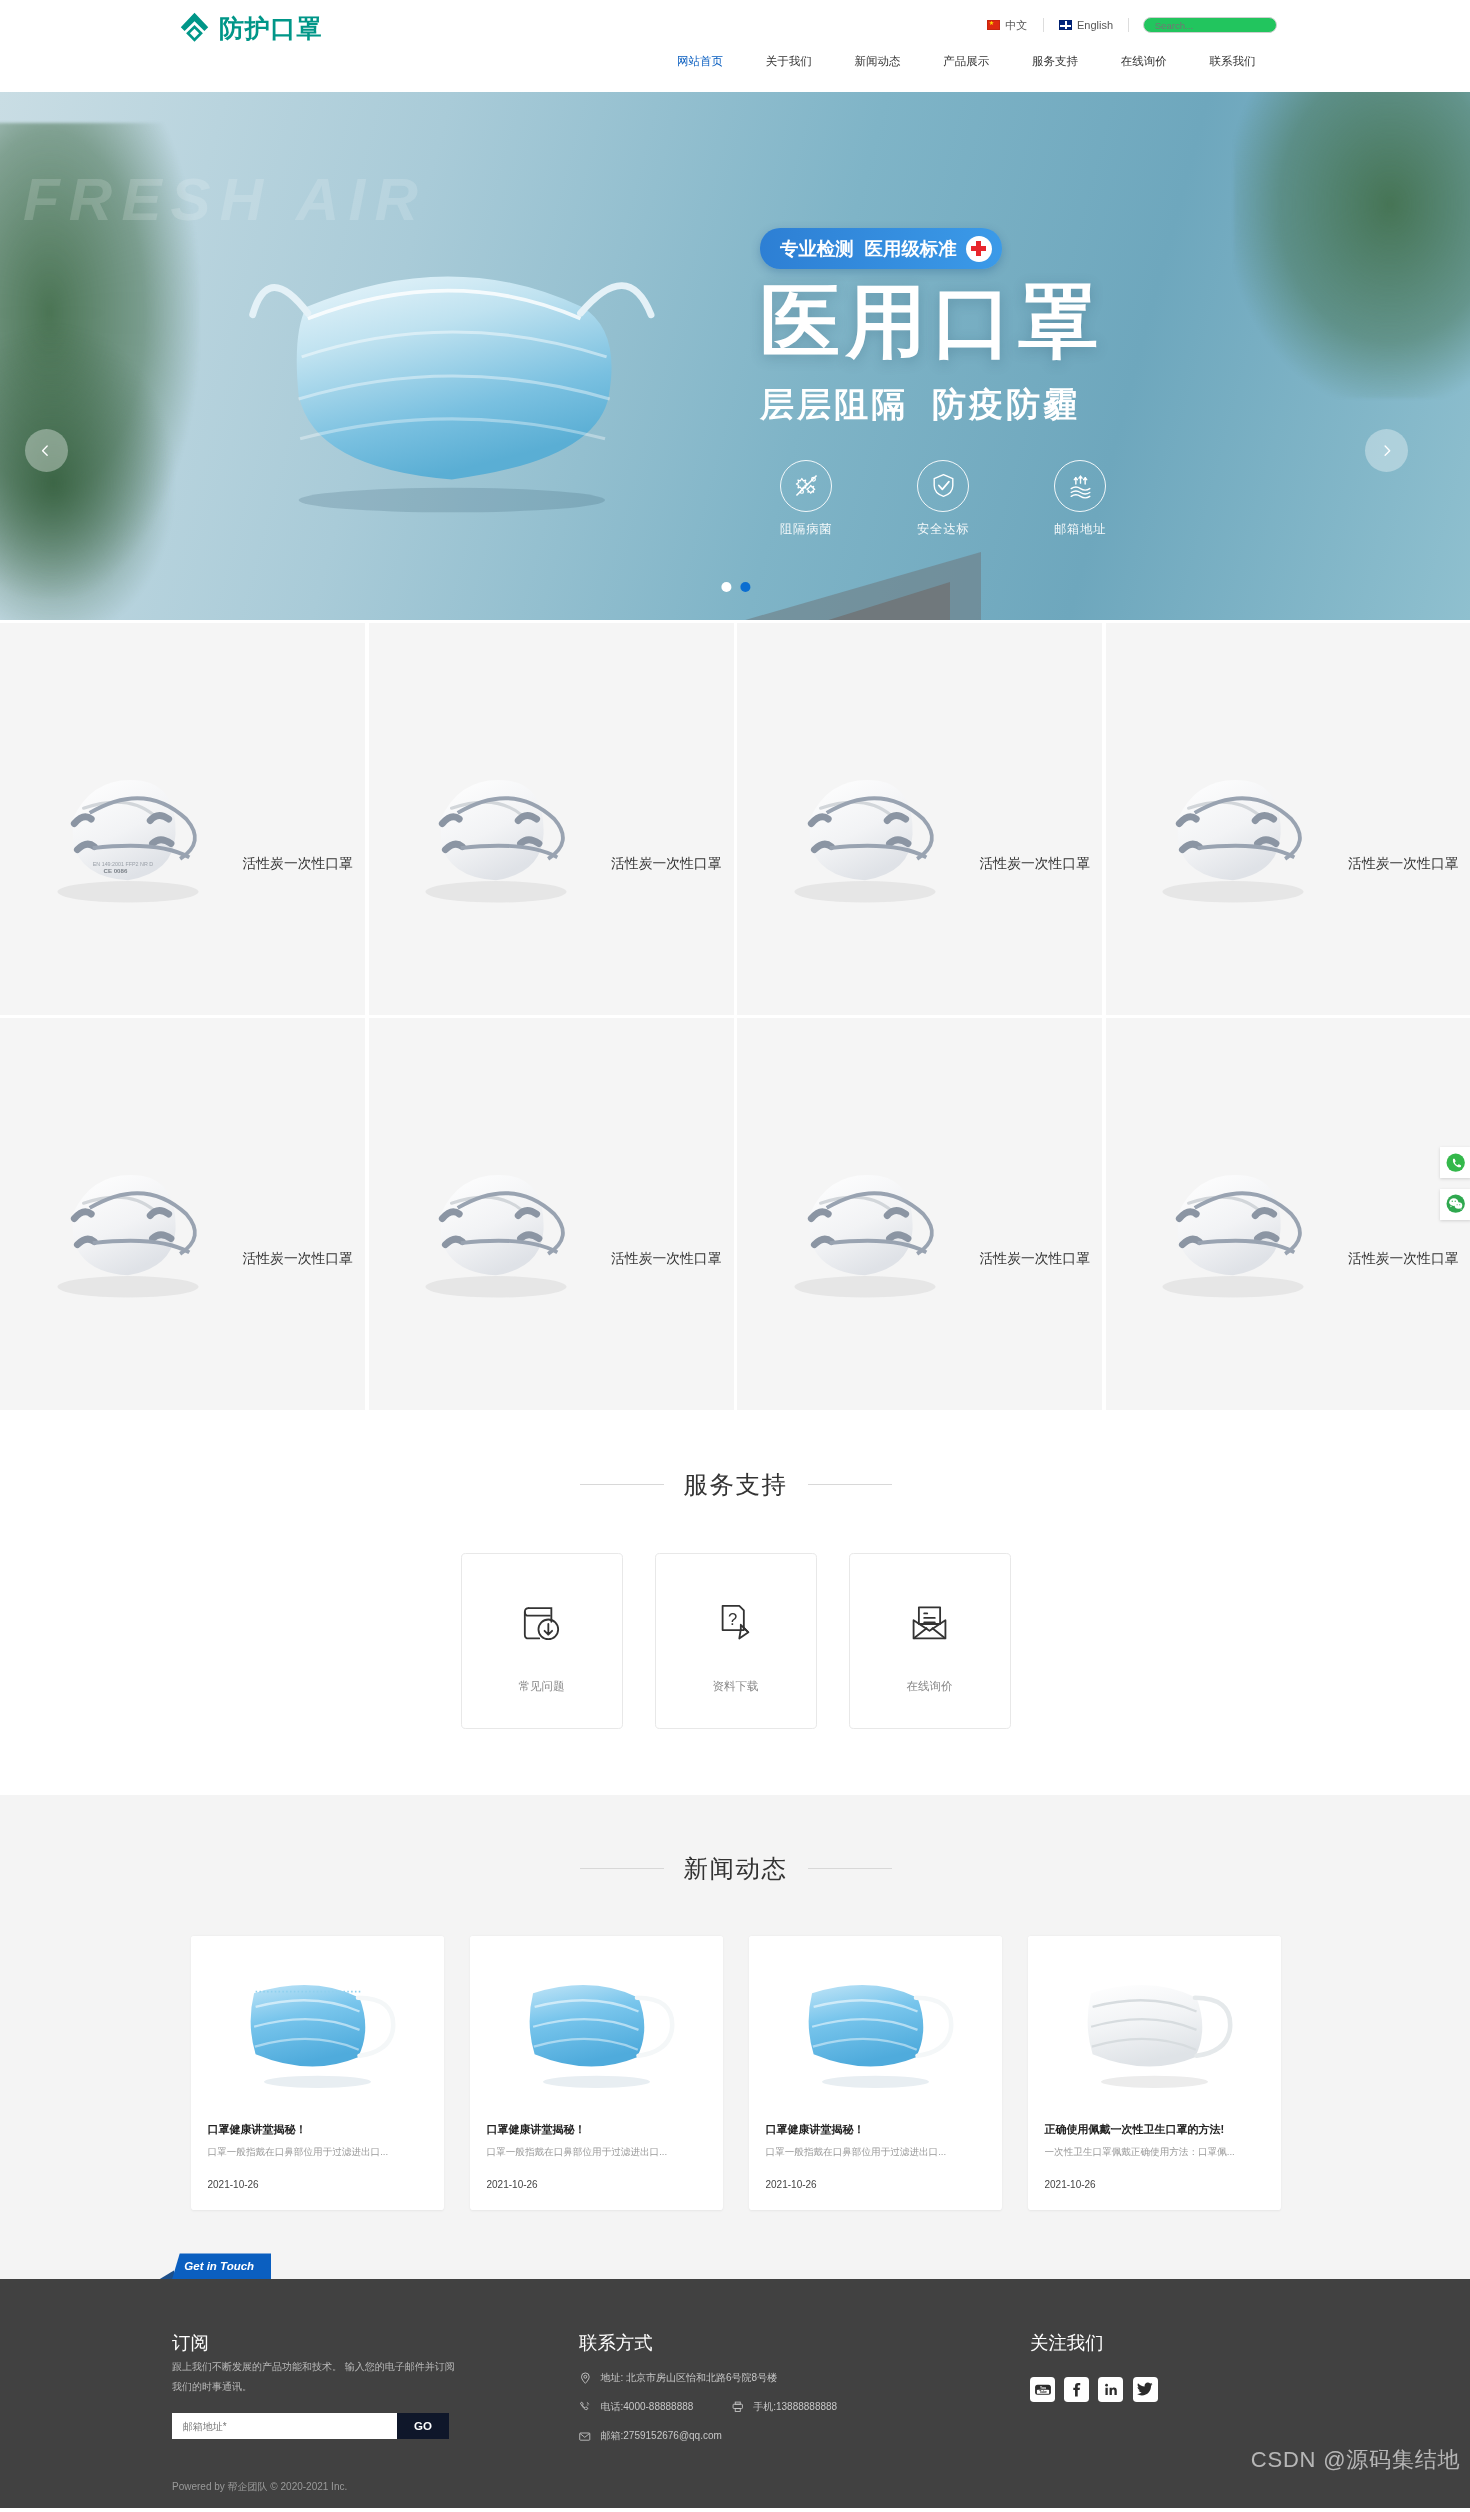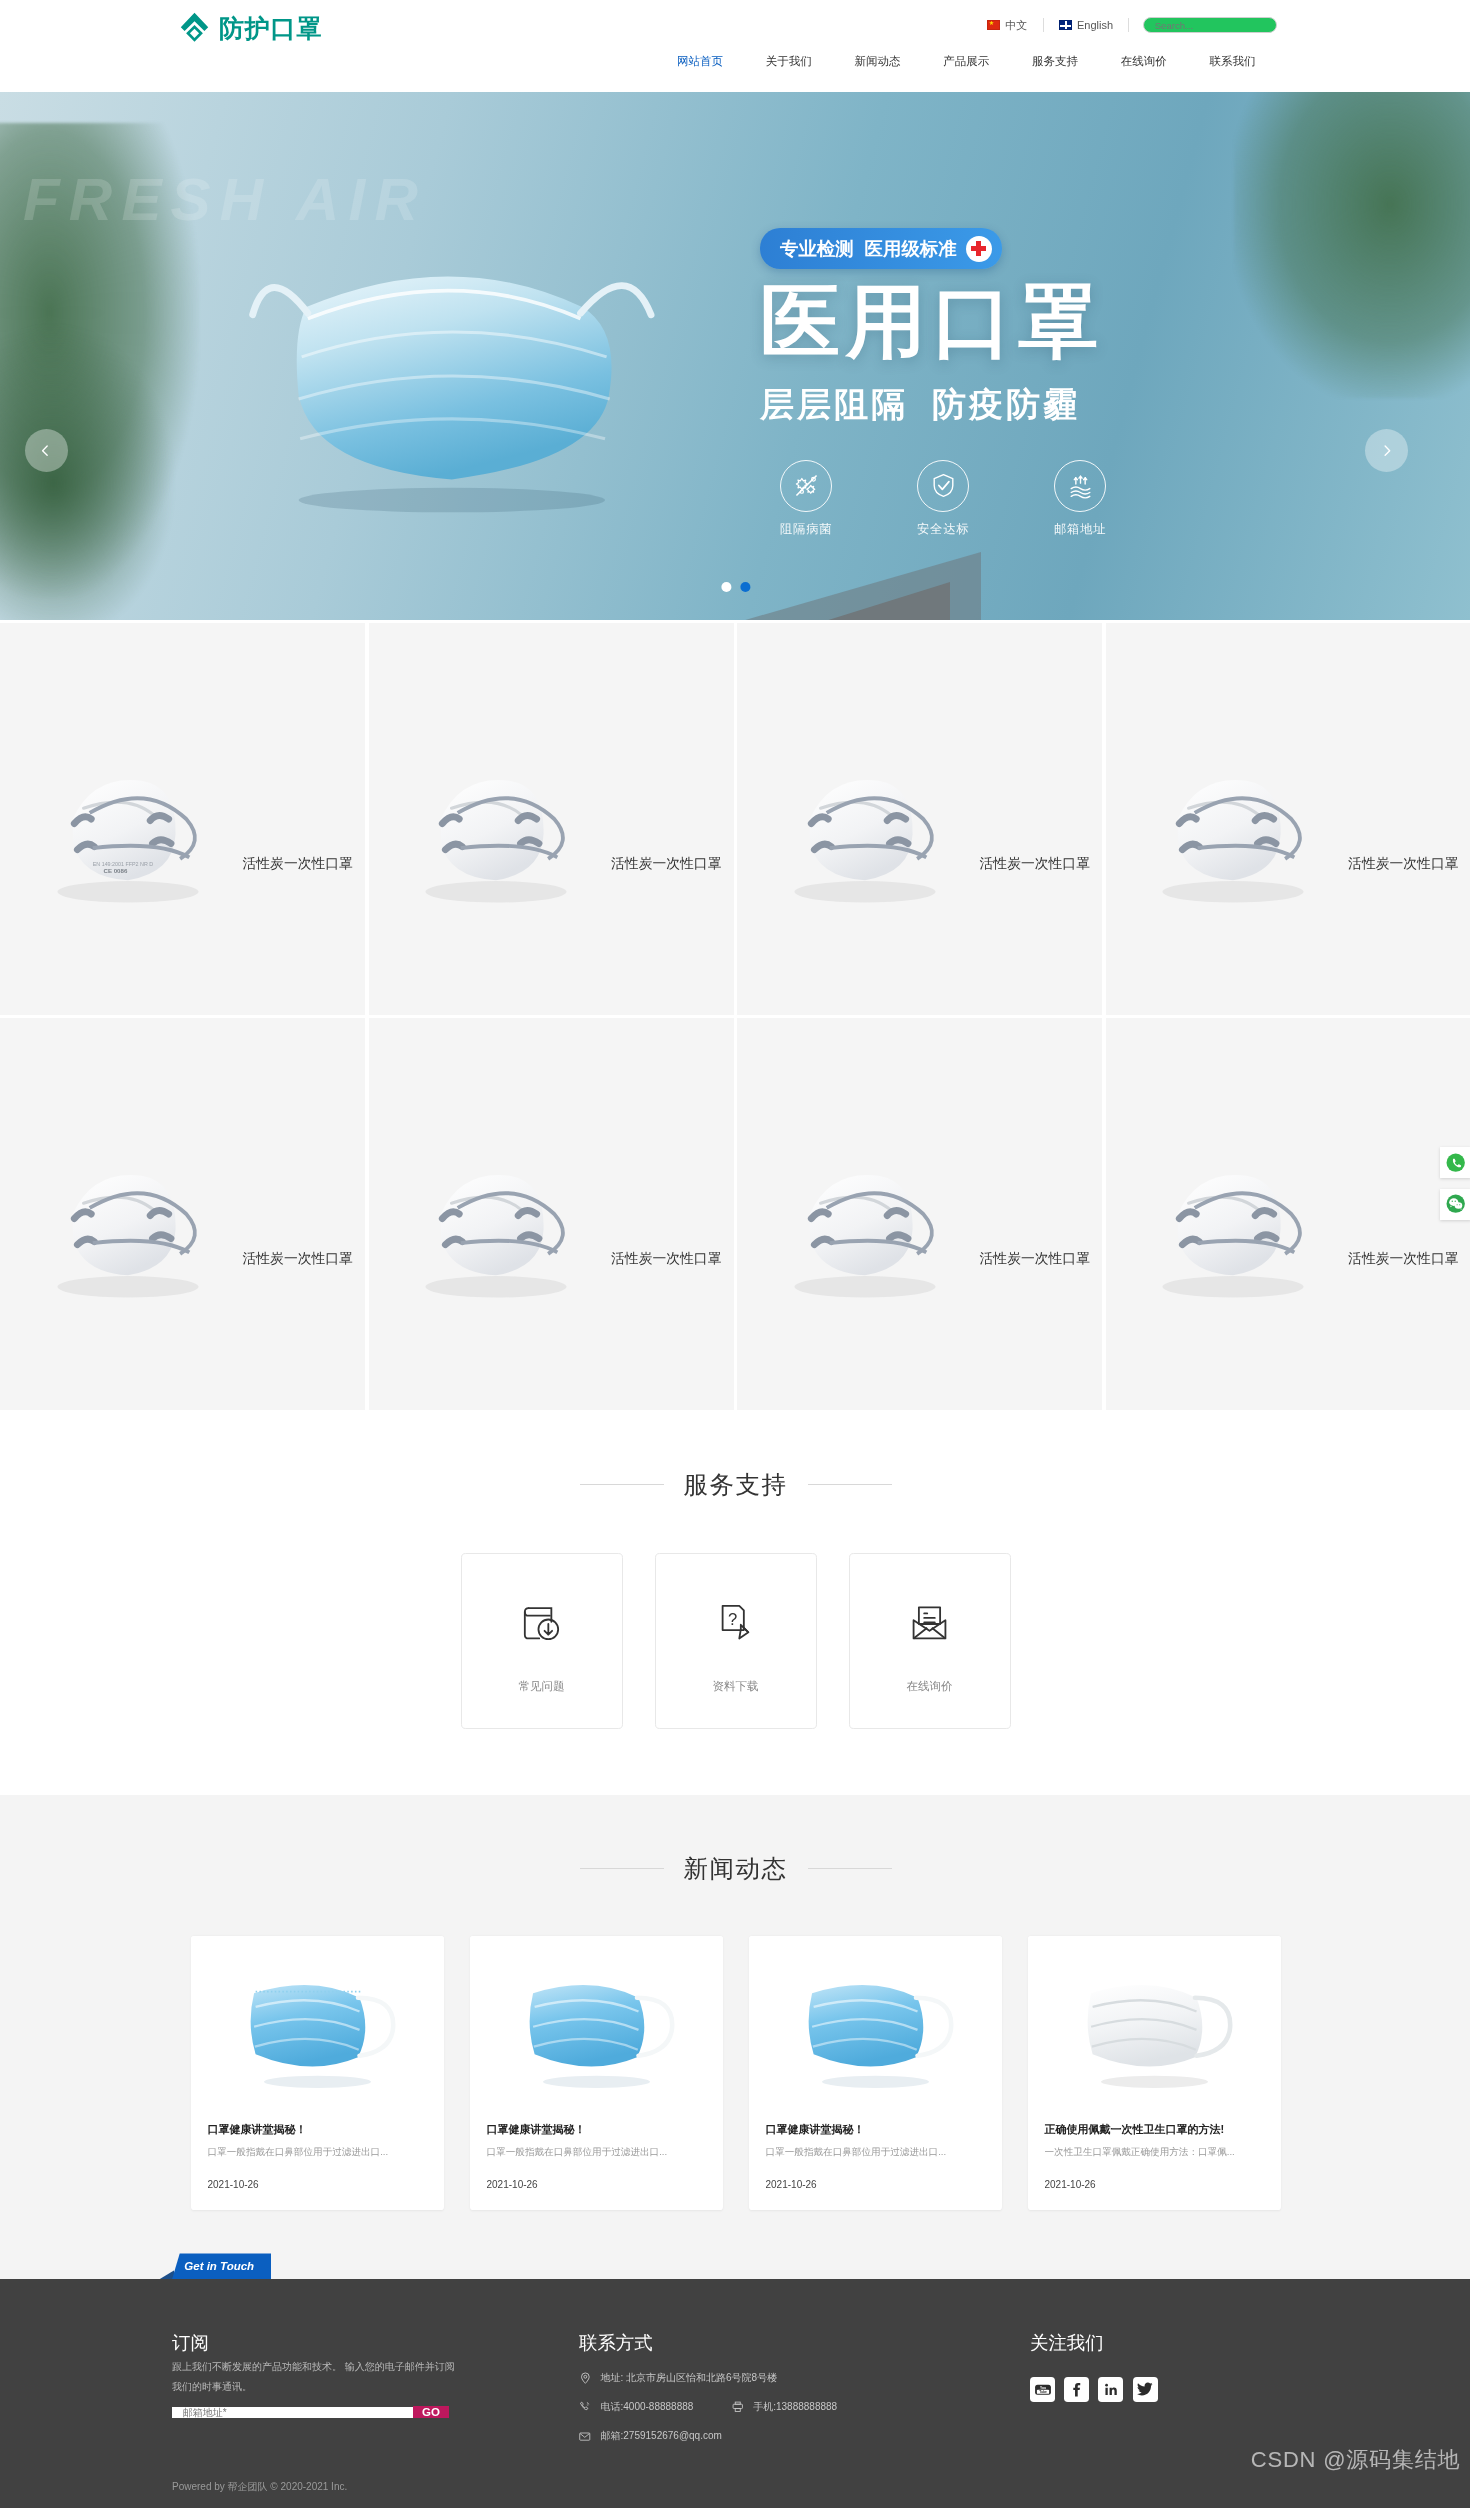--- a/index.html
+++ b/index.html
@@ -106,23 +106,23 @@
      font-size:11.5px; font-weight:bold; font-style:italic; padding:0 17px 0 12.3px; display:flex; align-items:center;
      clip-path:polygon(7.7px 0, 100% 0, 100% 100%, 0 100%); }
   .git-notch { position:absolute; left:159px; top:-9.2px; width:15.3px; height:9.2px; background:#1d4f8a;
      clip-path:polygon(100% 0, 100% 100%, 0 100%); }
   .foot-cols { display:flex; padding:0 172px; gap:0; }
   .fcol-sub { width:352px; }
   .fcol-con { width:406px; padding-left:55px; }
   .fcol-fol { flex:1; padding-left:100px; }
   .fh { font-size:18.4px; color:#fff; font-weight:normal; }
   .fsub-text { font-size:10px; color:#b9b9b9; line-height:2; margin-top:2px; width:291px; }
-  .sub-form { display:flex; margin-top:2px; width:277px; height:26px;align-items:center; }
+  .sub-form { display:flex; margin-top:16px; width:277px; height:26px; }
   .sub-input { flex:1; border:none; outline:none; padding:0 10.7px; font-size:10px; color:#333; font-family:"Liberation Sans",sans-serif; }
-  .sub-go { width:36px; background:#be185d; color:#fff; font-size:11.5px; font-weight:bold; border:none; cursor:pointer; }
+  .sub-go { width:52px; background:#0f172a; color:#fff; font-size:11.5px; font-weight:bold; border:none; cursor:pointer; }
   .cline { display:flex; align-items:center; gap:9.2px; font-size:10px; color:#c8c8c8; margin-top:15.3px; }
   .cline .sic { width:12.3px; height:12.3px; flex-shrink:0; display:flex; align-items:center; justify-content:center; }
   .cgap { display:inline-block; width:20px; }
   .socials { display:flex; gap:9.2px; margin-top:21.4px; }
   .soc { width:25px; height:25px; background:#fff; border-radius:3.8px; display:flex; align-items:center; justify-content:center; cursor:pointer; }
   .powered { margin-top:37px; padding:0 172px 13.8px; font-size:10px; color:#9a9a9a; }
 
   
   .side-float { position:absolute; right:0; top:1147px; width:31px; }
   .side-btn { width:31px; height:31px; background:#fff; box-shadow:0 0.8px 3.1px rgba(0,0,0,.15); display:flex;

